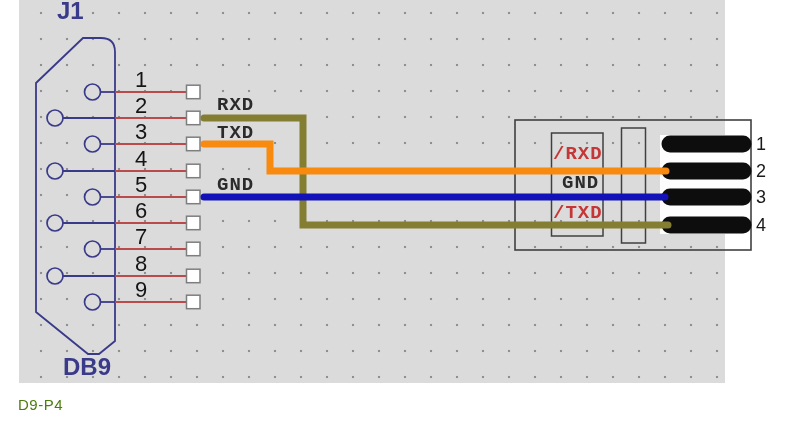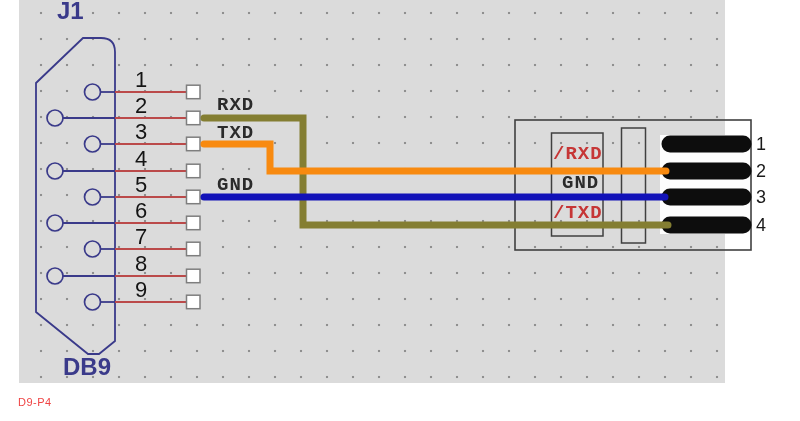--- a/index.html
+++ b/index.html
@@ -2,21 +2,21 @@
 <html><head>
 <meta charset="utf-8">
 <style>
   html,body{margin:0;padding:0;background:#ffffff;}
   .stage{position:relative;width:800px;height:421px;background:#ffffff;overflow:hidden;
          font-family:"Liberation Sans",sans-serif;}
   .canvas{position:absolute;left:19px;top:0;width:706px;height:383px;background-color:#dbdbdb;
           background-image:radial-gradient(circle,#8f8f8f 1.2px,rgba(0,0,0,0) 1.6px);
           background-size:26px 26px;background-position:9px 0px;}
   .canvas svg{position:absolute;left:0;top:0;}
-  .caption{position:absolute;left:18px;top:396px;font-size:11px;color:#ef4444;letter-spacing:0.5px;}
+  .caption{position:absolute;left:18px;top:396px;font-size:15px;color:#4d7c0f;letter-spacing:0.5px;}
   text{user-select:none;}
   .t-sans{font-family:"Liberation Sans",sans-serif;}
   .t-mono{font-family:"Liberation Mono",monospace;font-weight:bold;letter-spacing:1px;}
   .ref-label{font-family:"Liberation Sans",sans-serif;font-weight:bold;font-size:24px;fill:#3a3a8a;}
   .pin-num{font-size:22px;fill:#141414;}
   .p4-num{font-size:18px;fill:#1a1a1a;}
   .sig{font-size:19px;}
   .navy{stroke:#3a3a8a;}
   .redstub{stroke:#bb4a4a;}
 </style>

